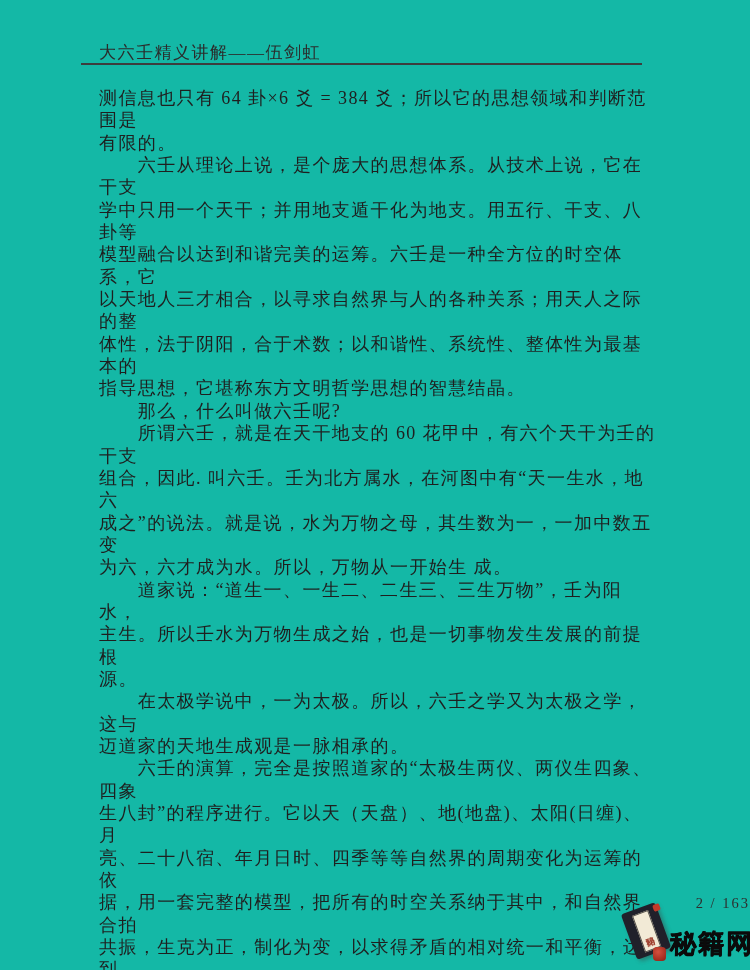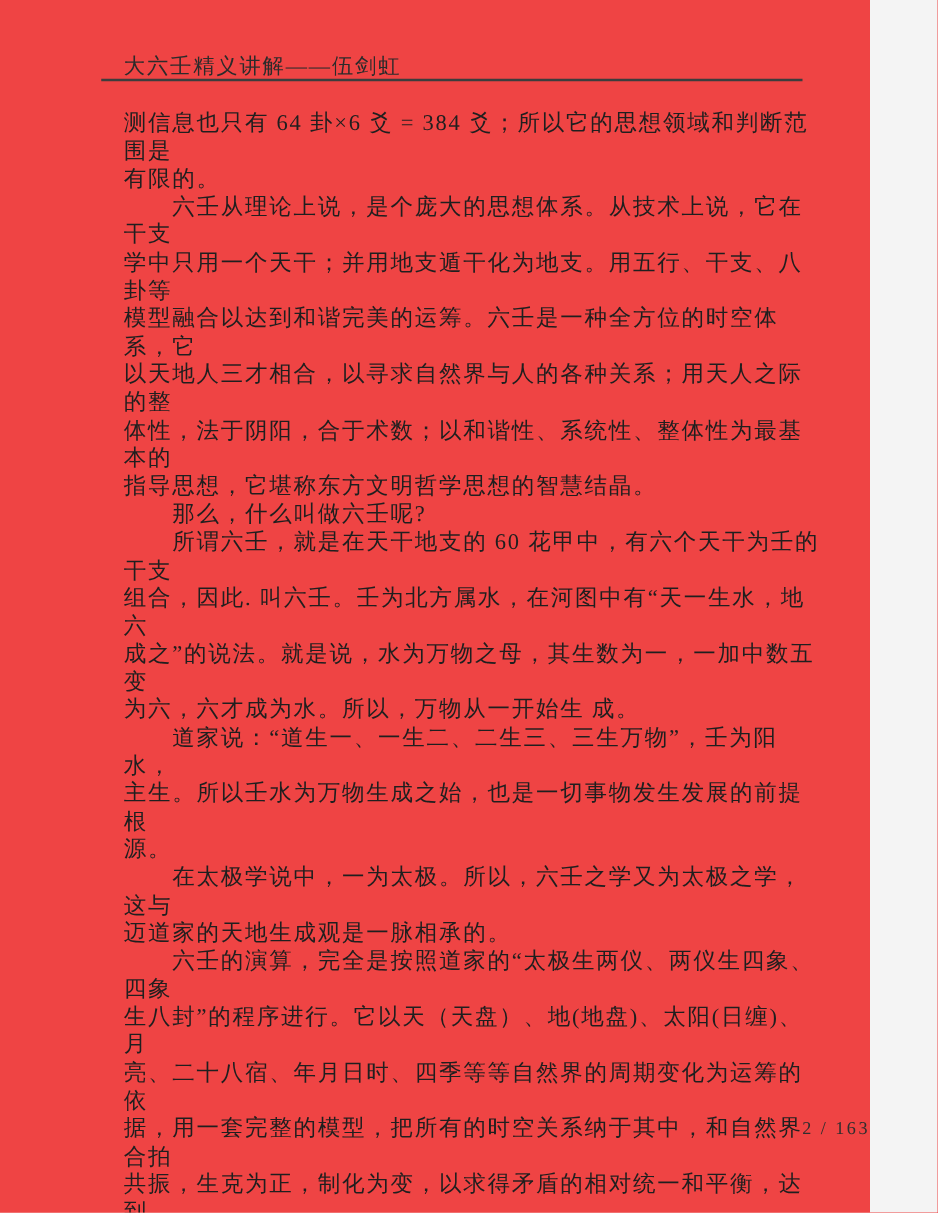--- a/index.html
+++ b/index.html
@@ -3,22 +3,22 @@
 <meta charset="utf-8">
 <style>
   html,body{margin:0;padding:0;}
   body{
     width:750px;height:970px;
     background:#f4f4f4;
     font-family:"Liberation Serif","DejaVu Serif",serif;
   }
   .page{
     position:relative;
-    width:696px;height:970px;
-    background:#ef4444;
+    width:750px;height:970px;
+    background:#14b8a6;
     overflow:hidden;
   }
   .header-title{
     position:absolute;
     left:99px;top:41px;
     font-size:17px;
     letter-spacing:1.5px;
     color:#2b2b2b;
     white-space:nowrap;
   }
@@ -142,14 +142,22 @@
 　　六王推算有较大的难度，主要是因为它是一个全方位的立体模
 型。它虽然有一定的课体，但课式却有上万种。细算起来，其课体有
 60 花甲×12 支 = 720 种。再加上其它的因素，如 12 神、12 将、阴阳
 两类、地支正反转得:
 720×2(阴阳)×12(十二神)×12(十二将)×122(地支正反转) =
 29859840 种课式、约合三千万个信息单位。可见它的信息是如此之
 大，这是《易经》所不可比拟的。</div>
 
   <div class="page-number">2 / 163</div>
 
+  <div class="watermark">
+    <div class="book-icon">
+      <div class="book-label">秘籍网</div>
+    </div>
+    <div class="seal-icon"></div>
+    <div class="stamp-icon"></div>
+    <div class="logo-text">秘籍网</div>
+  </div>
 
 </div>
 
 </body></html>

